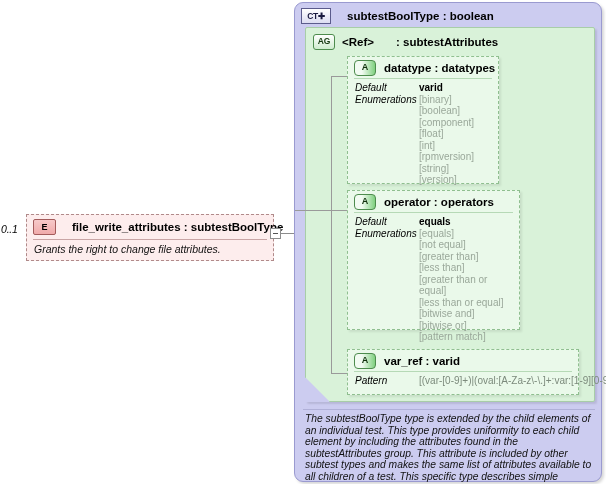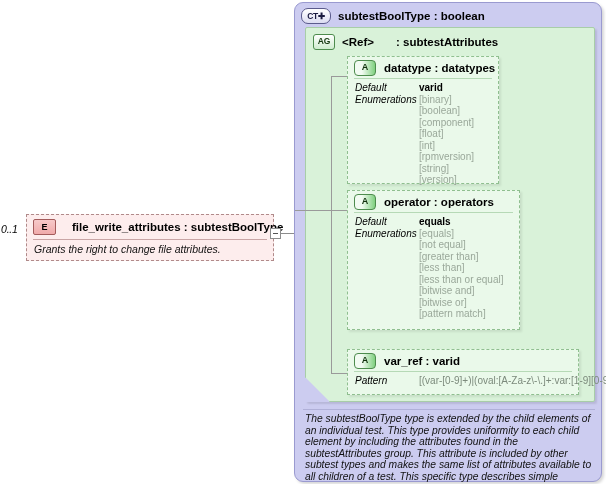--- a/index.html
+++ b/index.html
@@ -147,35 +147,35 @@
     left: 6px;
     top: 4px;
     display: flex;
     align-items: center;
     height: 18px;
   }
   .badge-ct {
     width: 28px;
     height: 14px;
     border: 1px solid #5b5b8c;
-    border-radius: 7px;
+    border-radius: 0;
     background: linear-gradient(to bottom,#ffffff,#dcdcf2);
     font-size: 8.5px;
     font-weight: bold;
     color: #1a1a40;
     display: flex;
     align-items: center;
     justify-content: center;
     line-height: 1;
     flex: none;
     letter-spacing: -0.3px;
     text-align: center;
   }
   #complextype-title {
-    margin-left: 7px;
+    margin-left: 16px;
     font-size: 11.5px;
     font-weight: bold;
     color: #000;
     white-space: nowrap;
   }
 
   
   #attrgroup-panel {
     position: absolute;
     left: 10px;
@@ -427,20 +427,21 @@
           <div class="facet-label">
             <span>Default</span>
             <span class="facet-label-line2">Enumerations</span>
           </div>
           <div class="facet-values">
             <div class="facet-default">equals</div>
             <div class="facet-enum">[equals]</div>
             <div class="facet-enum">[not equal]</div>
             <div class="facet-enum">[greater than]</div>
             <div class="facet-enum">[less than]</div>
+            <div class="facet-enum">[greater than or equal]</div>
             <div class="facet-enum">[less than or equal]</div>
             <div class="facet-enum">[bitwise and]</div>
             <div class="facet-enum">[bitwise or]</div>
             <div class="facet-enum">[pattern match]</div>
           </div>
         </div>
       </div>
     </div>
 
     <div class="attr-box" style="left:41px; top:321px; width:232px; height:46px;">

